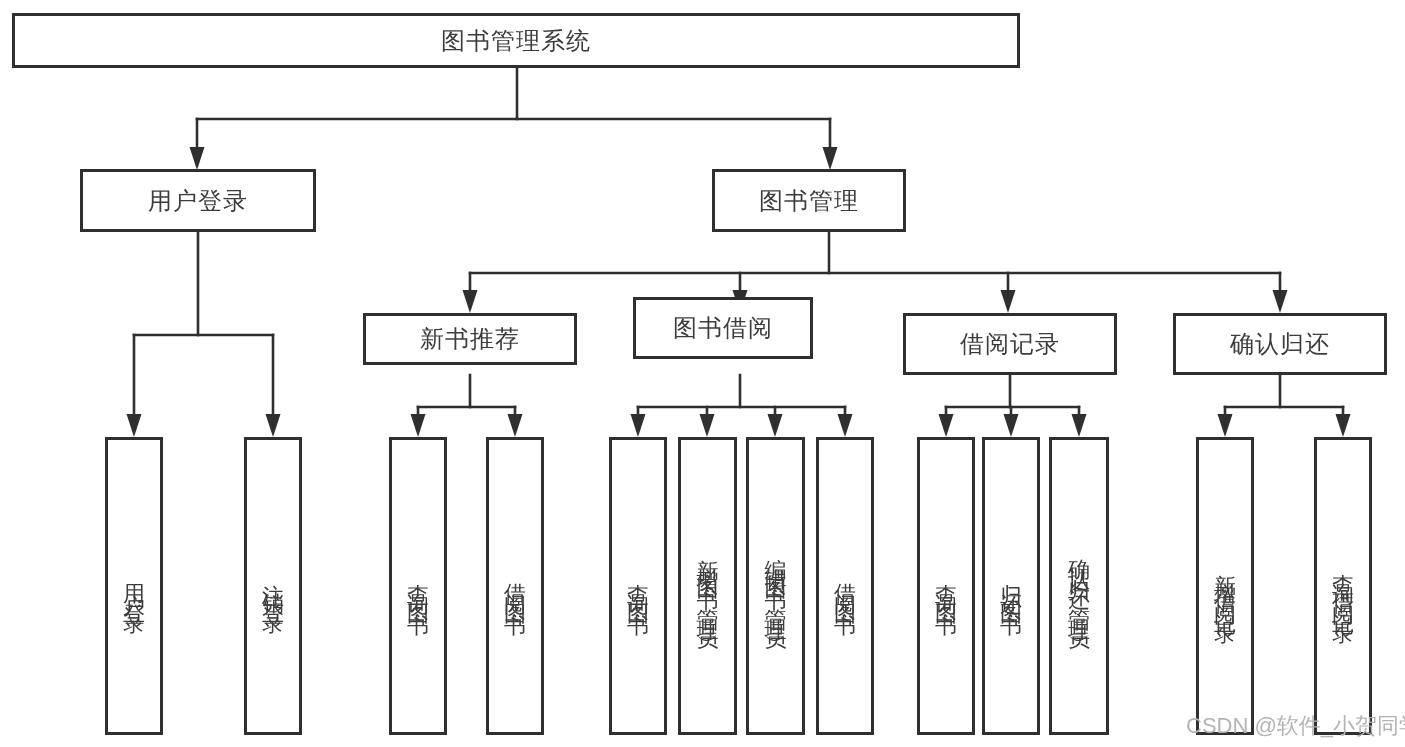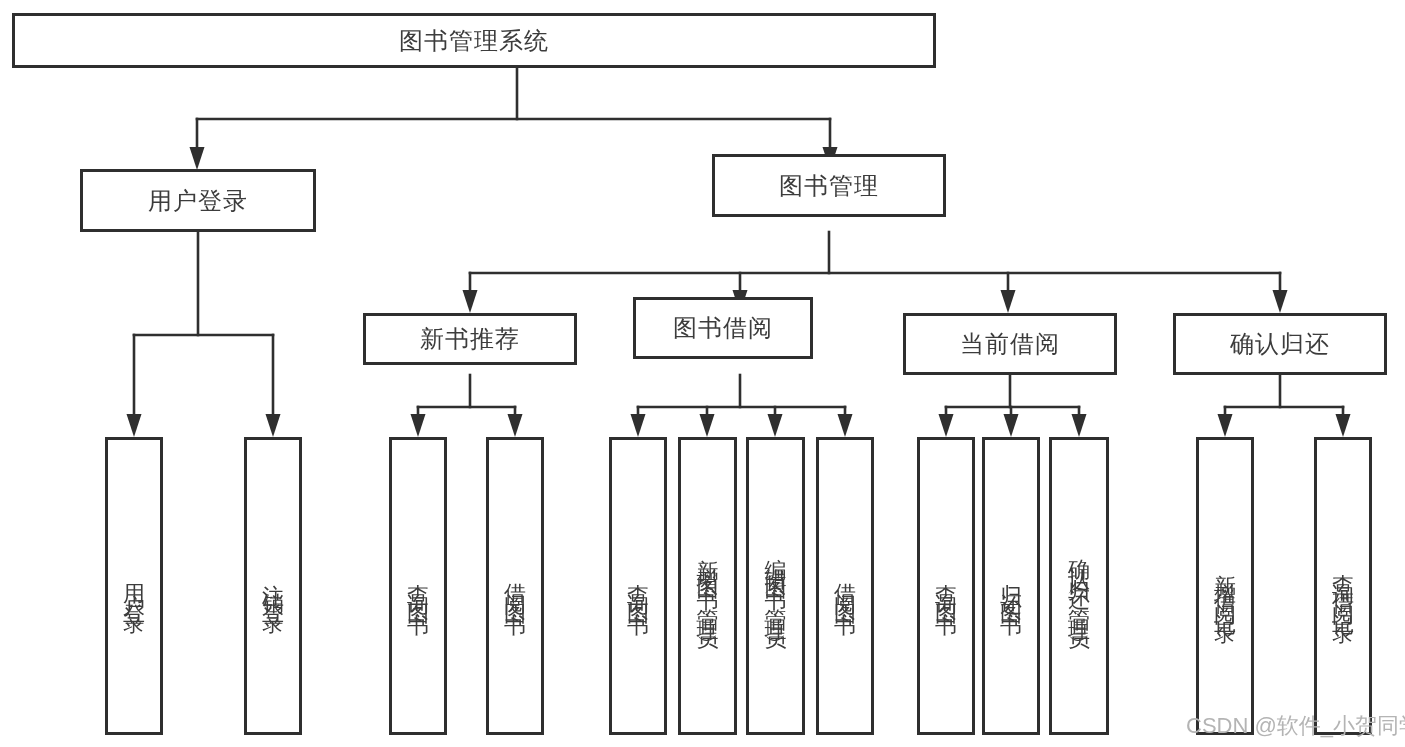--- a/index.html
+++ b/index.html
@@ -137,39 +137,39 @@
     <g class="connector">
       <line x1="1280" y1="375" x2="1280" y2="407"></line>
       <line x1="1225" y1="407" x2="1343" y2="407"></line>
       <line x1="1225" y1="407" x2="1225" y2="416"></line>
       <line x1="1343" y1="407" x2="1343" y2="416"></line>
     </g>
     <polygon class="arrowhead" points="1217.5,414 1232.5,414 1225,437"></polygon>
     <polygon class="arrowhead" points="1335.5,414 1350.5,414 1343,437"></polygon>
   </svg>
 
-  <div class="box" style="left:12px;top:13px;width:924px;height:55px">
+  <div class="box" style="left:12px;top:13px;width:1008px;height:55px">
     <span class="hlbl">图书管理系统</span>
   </div>
 
   <div class="box" style="left:80px;top:169px;width:236px;height:63px">
     <span class="hlbl">用户登录</span>
   </div>
-  <div class="box" style="left:712px;top:154px;width:234px;height:63px">
+  <div class="box" style="left:712px;top:169px;width:194px;height:63px">
     <span class="hlbl">图书管理</span>
   </div>
 
   <div class="box" style="left:363px;top:313px;width:214px;height:52px">
     <span class="hlbl">新书推荐</span>
   </div>
   <div class="box" style="left:633px;top:297px;width:180px;height:62px">
     <span class="hlbl">图书借阅</span>
   </div>
   <div class="box" style="left:903px;top:313px;width:214px;height:62px">
-    <span class="hlbl">当前借阅</span>
+    <span class="hlbl">借阅记录</span>
   </div>
   <div class="box" style="left:1173px;top:313px;width:214px;height:62px">
     <span class="hlbl">确认归还</span>
   </div>
 
   <div class="box" style="left:105px;top:437px;width:58px;height:298px">
     <span class="vlbl">用户登录</span>
   </div>
   <div class="box" style="left:244px;top:437px;width:58px;height:298px">
     <span class="vlbl">注销登录</span>

